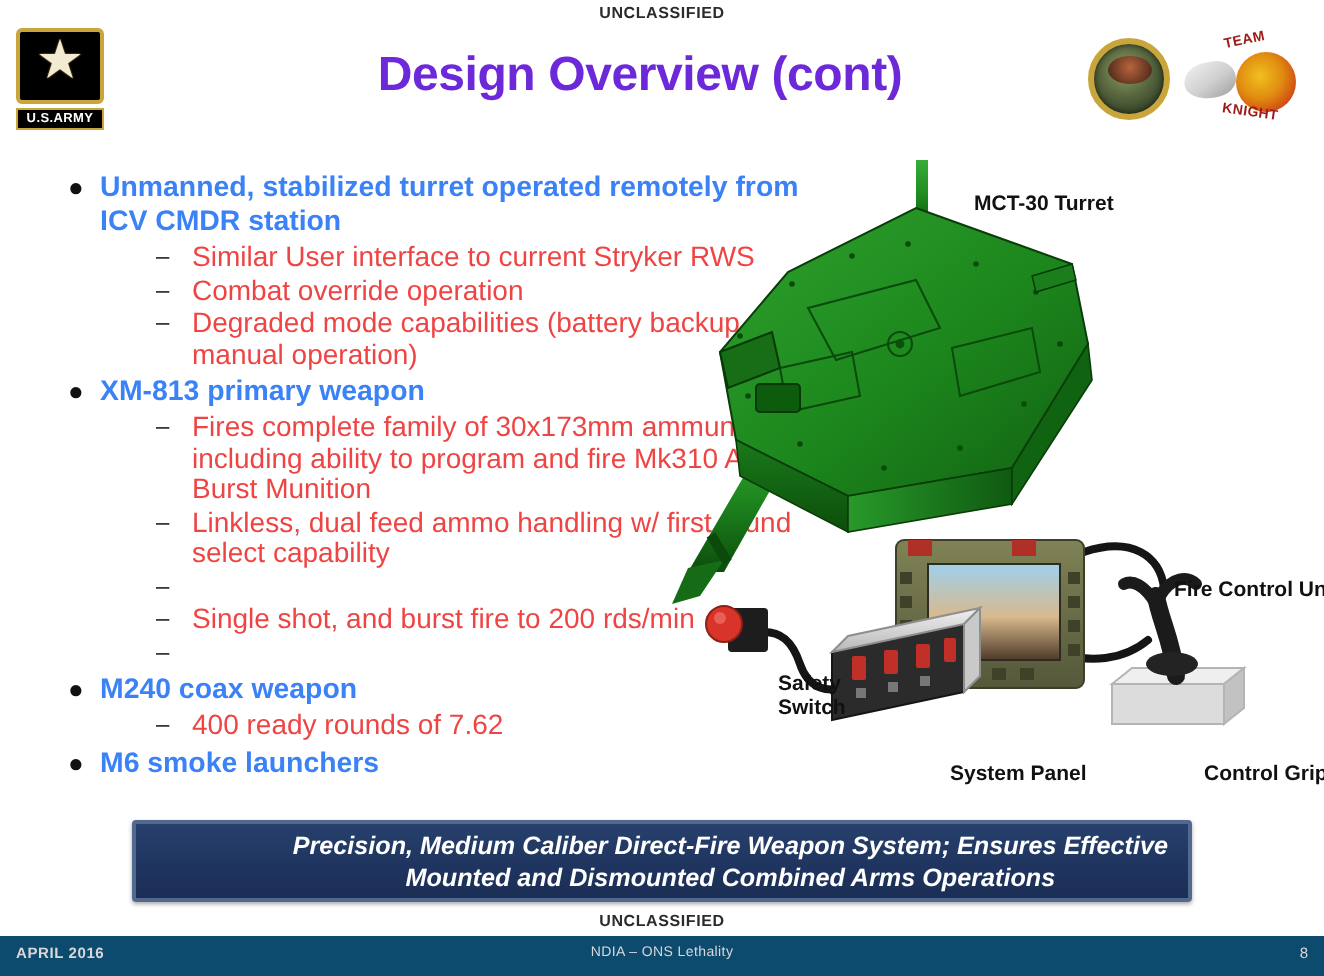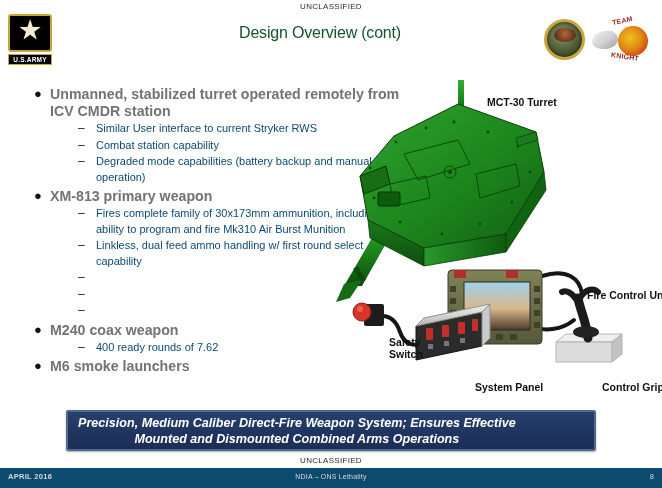--- a/index.html
+++ b/index.html
@@ -7,21 +7,21 @@
     width:662px;height:488px;
     background:#ffffff;
     font-family:"Liberation Sans", sans-serif;
     overflow:hidden;position:relative;
   }
   .slide{position:absolute;inset:0;background:#fff;}
 
   
   .marking{
     position:absolute;left:0;right:0;text-align:center;
-    font-size:8px;font-weight:400;letter-spacing:.3px;color:#2b2b2b;
+    font-size:8px;font-weight:700;letter-spacing:.3px;color:#2b2b2b;
   }
   .marking-top{top:2px;}
   .marking-bottom{top:456px;}
 
   
   .army-logo{position:absolute;left:8px;top:14px;width:52px;height:52px;}
   .army-logo .box{
     width:44px;height:38px;background:#000;border:2px solid #c8a63c;
     border-radius:3px;display:flex;align-items:center;justify-content:center;
     box-sizing:border-box;
@@ -66,48 +66,48 @@
   .knight .txt{
     position:absolute;color:#9c1b16;font-size:7px;font-weight:700;
     letter-spacing:.2px;white-space:nowrap;
   }
   .knight .txt.team{left:22px;top:0px;transform:rotate(-12deg);}
   .knight .txt.kn{left:21px;top:36px;transform:rotate(8deg);}
 
   
   .title{
     position:absolute;left:120px;top:24px;width:400px;text-align:center;
-    font-size:16px;font-weight:400;color:#14532d;letter-spacing:-.2px;
+    font-size:24px;font-weight:700;color:#6d28d9;letter-spacing:-.2px;
   }
 
   
   .body{position:absolute;left:30px;top:86px;width:380px;}
   .b1{display:flex;margin-bottom:1px;}
   .b1 .dot{
     width:20px;flex:0 0 20px;font-size:13px;line-height:16px;color:#111;
     text-align:left;padding-left:4px;box-sizing:border-box;
   }
   .b1 .t{
-    font-size:14.2px;font-weight:700;color:#737373;line-height:17px;flex:1;
+    font-size:14.2px;font-weight:700;color:#3b82f6;line-height:17px;flex:1;
   }
   .b2{display:flex;margin:1px 0 1px 0;padding-left:48px;}
   .b2 .dash{
     width:18px;flex:0 0 18px;font-size:12px;line-height:15.5px;color:#222;
   }
-  .b2 .t{font-size:11px;color:#0c4a6e;line-height:15.5px;flex:1;}
+  .b2 .t{font-size:14px;color:#ef4444;line-height:15.5px;flex:1;}
   .gap-s{height:2px;}
 
   
   .banner{
     position:absolute;left:66px;top:410px;width:530px;height:41px;
     background:linear-gradient(180deg,#27416c 0%,#1f3560 55%,#1b2e54 100%);
     border:2px solid #4a6somethin;
     border:2px solid #51688f;
     box-sizing:border-box;border-radius:2px;
-    display:flex;align-items:center;justify-content:flex-start;text-align:center;
+    display:flex;align-items:center;justify-content:flex-end;text-align:center;
     box-shadow:0 1px 2px rgba(0,0,0,.35);
   }
   .banner .bt{
     color:#ffffff;font-size:12.6px;font-weight:700;font-style:italic;
     line-height:16px;padding:0 10px;
   }
 
   
   .footer{
     position:absolute;left:0;right:0;top:468px;height:32px;
@@ -163,21 +163,21 @@
     <div class="b1">
       <div class="dot">●</div>
       <div class="t">Unmanned, stabilized turret operated remotely from ICV CMDR station</div>
     </div>
     <div class="b2">
       <div class="dash">–</div>
       <div class="t">Similar User interface to current Stryker RWS</div>
     </div>
     <div class="b2">
       <div class="dash">–</div>
-      <div class="t">Combat station capability</div>
+      <div class="t">Combat override operation</div>
     </div>
     <div class="b2">
       <div class="dash">–</div>
       <div class="t">Degraded mode capabilities (battery backup and manual operation)</div>
     </div>
 
     <div class="gap-s"></div>
 
     <div class="b1">
       <div class="dot">●</div>
@@ -189,20 +189,21 @@
     </div>
     <div class="b2">
       <div class="dash">–</div>
       <div class="t">Linkless, dual feed ammo handling w/ first round select capability</div>
     </div>
     <div class="b2">
       <div class="dash">–</div>
     </div>
     <div class="b2">
       <div class="dash">–</div>
+      <div class="t">Single shot, and burst fire to 200 rds/min</div>
     </div>
     <div class="b2">
       <div class="dash">–</div>
     </div>
 
     <div class="gap-s"></div>
 
     <div class="b1">
       <div class="dot">●</div>
       <div class="t">M240 coax weapon</div>

